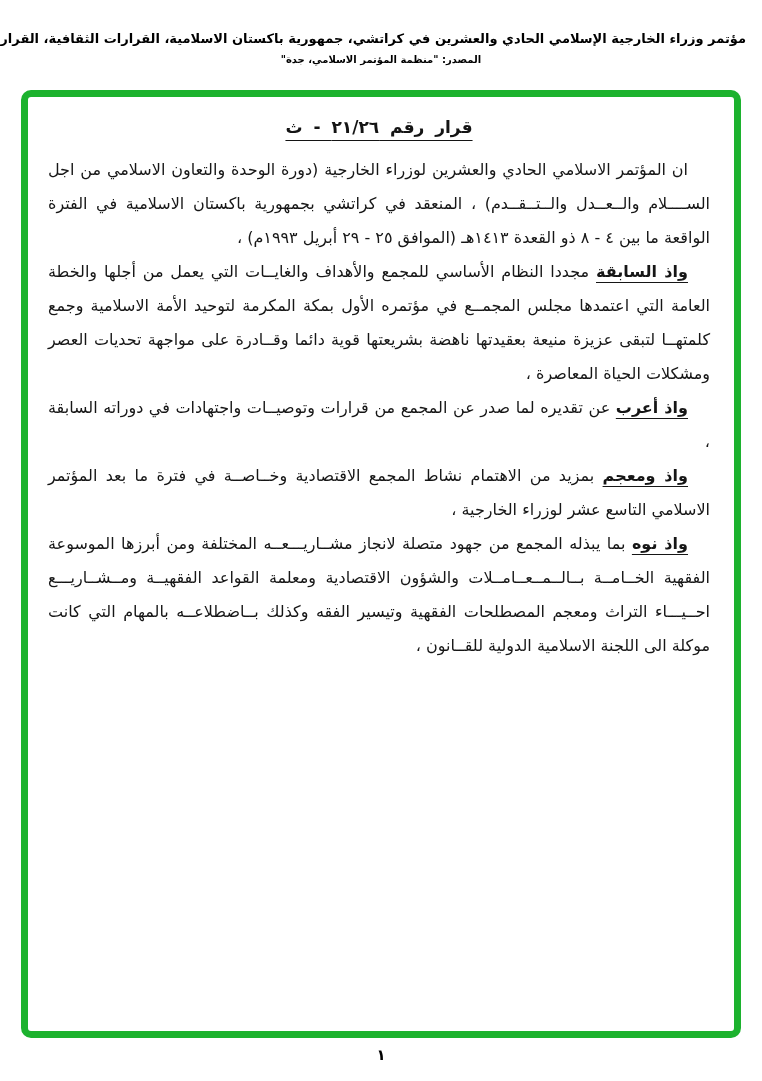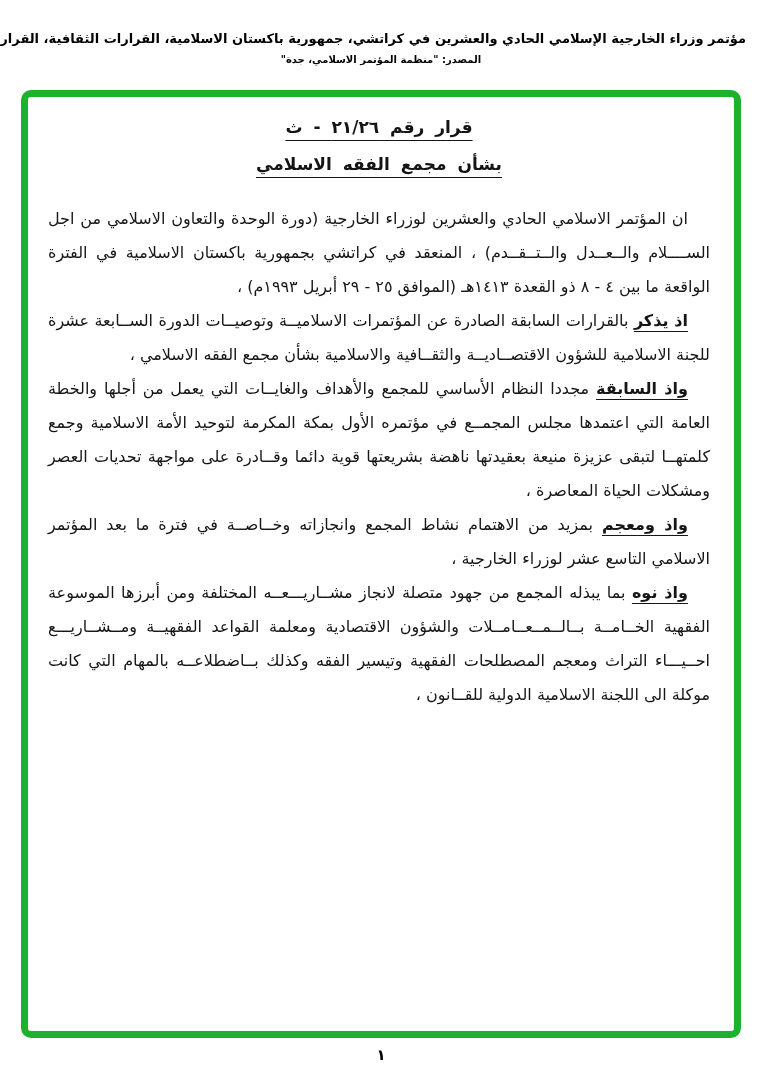--- a/index.html
+++ b/index.html
@@ -57,21 +57,21 @@
     font-weight: bold;
     text-decoration: underline;
     text-underline-offset: 7px;
     word-spacing: 5px;
     color: #141414;
   }
   .title.t1 { margin-top: 10px; }
   .title.t2 { margin-top: 17px; }
   
   .bodytext {
-    margin-top: 28px;
+    margin-top: 16px;
     font-size: 16px;
     line-height: 34px;
     text-align: justify;
     color: #161616;
   }
   .para {
     margin: 0;
     text-indent: 22px;
   }
   .lead {
@@ -98,32 +98,31 @@
 
   <div class="hdr">
     <div class="hdr1">مؤتمر وزراء الخارجية الإسلامي الحادي والعشرين في كراتشي، جمهورية باكستان الاسلامية، القرارات الثقافية، القرار الرقم ٢١/٢٦ث</div>
     <div class="hdr2">المصدر: "منظمة المؤتمر الاسلامي، جدة"</div>
   </div>
 
   <div class="frame">
 
     <div class="title t1">قرار رقم ٢١/٢٦ - ث</div>
 
-    <div class="title t2">بشأن مجمع الفقه الاسلامي</div>
 
     <div class="bodytext">
 
       <p class="para"><span class="lead"></span><span>ان المؤتمر الاسلامي الحادي والعشرين لوزراء الخارجية (دورة الوحدة والتعاون الاسلامي من اجل الســــلام والــعــدل والــتــقــدم) ، المنعقد في كراتشي بجمهورية باكستان الاسلامية في الفترة الواقعة ما بين ٤ - ٨ ذو القعدة ١٤١٣هـ (الموافق ٢٥ - ٢٩ أبريل ١٩٩٣م) ،</span></p>
 
-      <p class="para"><span class="lead">اذ يذكر</span><span> بالقرارات السابقة الصادرة عن المؤتمرات الاسلاميــة وتوصيــات الدورة الســابعة عشرة للجنة الاسلامية للشؤون الاقتصــاديــة والثقــافية والاسلامية بشأن مجمع الفقه الاسلامي ،</span></p>
 
       <p class="para"><span class="lead">واذ السابقة</span><span> مجددا النظام الأساسي للمجمع والأهداف والغايــات التي يعمل من أجلها والخطة العامة التي اعتمدها مجلس المجمــع في مؤتمره الأول بمكة المكرمة لتوحيد الأمة الاسلامية وجمع كلمتهــا لتبقى عزيزة منيعة بعقيدتها ناهضة بشريعتها قوية دائما وقــادرة على مواجهة تحديات العصر ومشكلات الحياة المعاصرة ،</span></p>
 
+      <p class="para"><span class="lead">واذ أعرب</span><span> عن تقديره لما صدر عن المجمع من قرارات وتوصيــات واجتهادات في دوراته السابقة ،</span></p>
 
-      <p class="para"><span class="lead">واذ ومعجم</span><span> بمزيد من الاهتمام نشاط المجمع وانجازاته وخــاصــة في فترة ما بعد المؤتمر الاسلامي التاسع عشر لوزراء الخارجية ،</span></p>
+      <p class="para"><span class="lead">واذ ومعجم</span><span> بمزيد من الاهتمام نشاط المجمع الاقتصادية وخــاصــة في فترة ما بعد المؤتمر الاسلامي التاسع عشر لوزراء الخارجية ،</span></p>
 
       <p class="para"><span class="lead">واذ نوه</span><span> بما يبذله المجمع من جهود متصلة لانجاز مشــاريـــعــه المختلفة ومن أبرزها الموسوعة الفقهية الخــامــة بــالــمــعــامــلات والشؤون الاقتصادية ومعلمة القواعد الفقهيــة ومــشــاريـــع احــيـــاء التراث ومعجم المصطلحات الفقهية وتيسير الفقه وكذلك بــاضطلاعــه بالمهام التي كانت موكلة الى اللجنة الاسلامية الدولية للقــانون ،</span></p>
 
 
     </div>
   </div>
 
   <div class="pagenum">١</div>
 
 </div>

